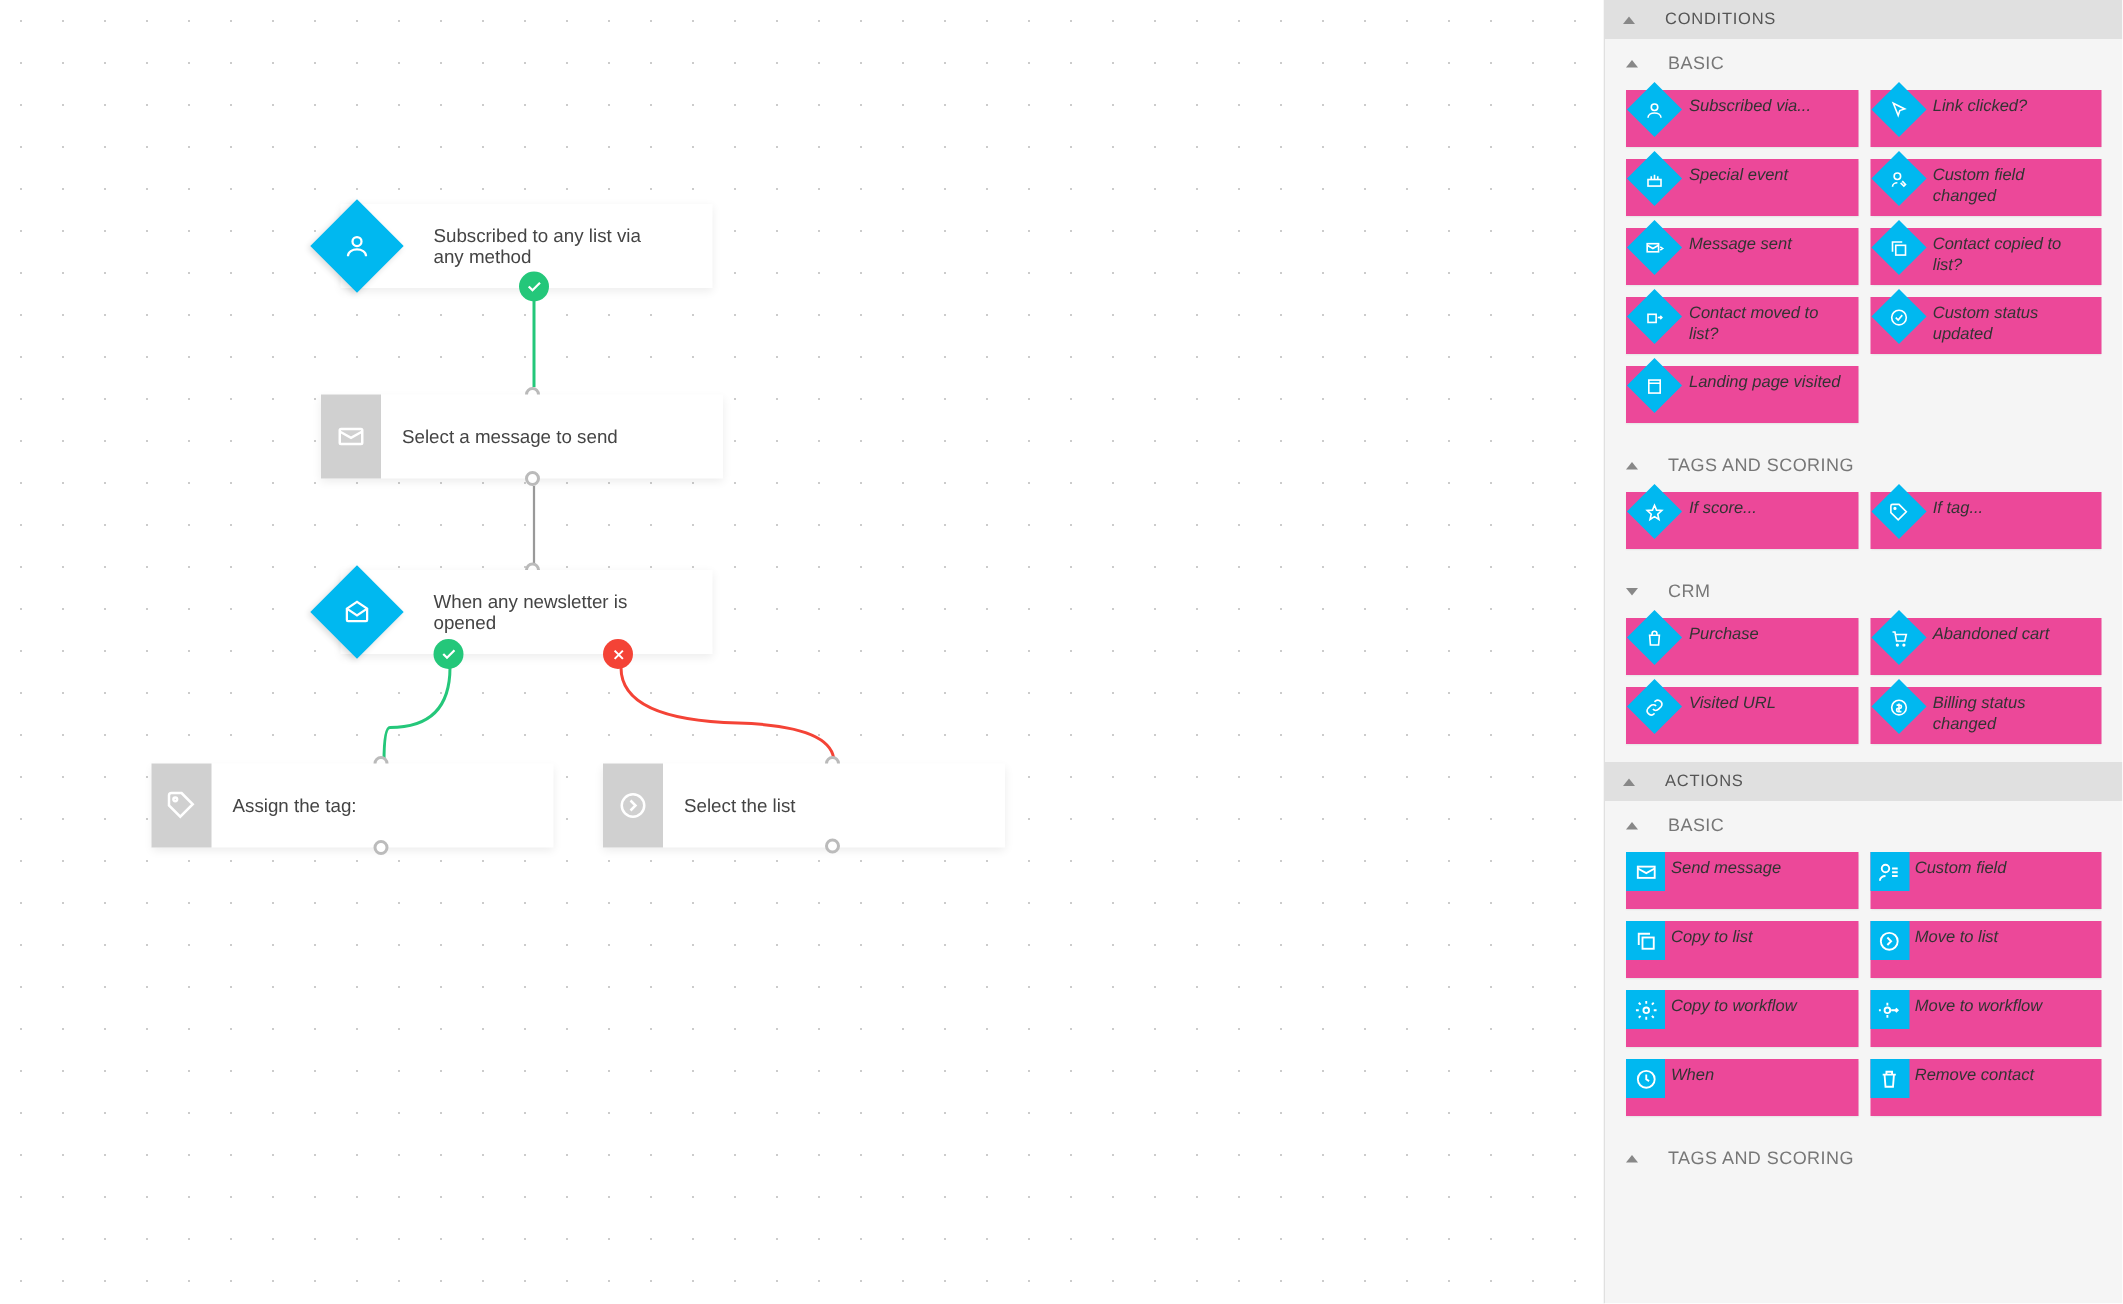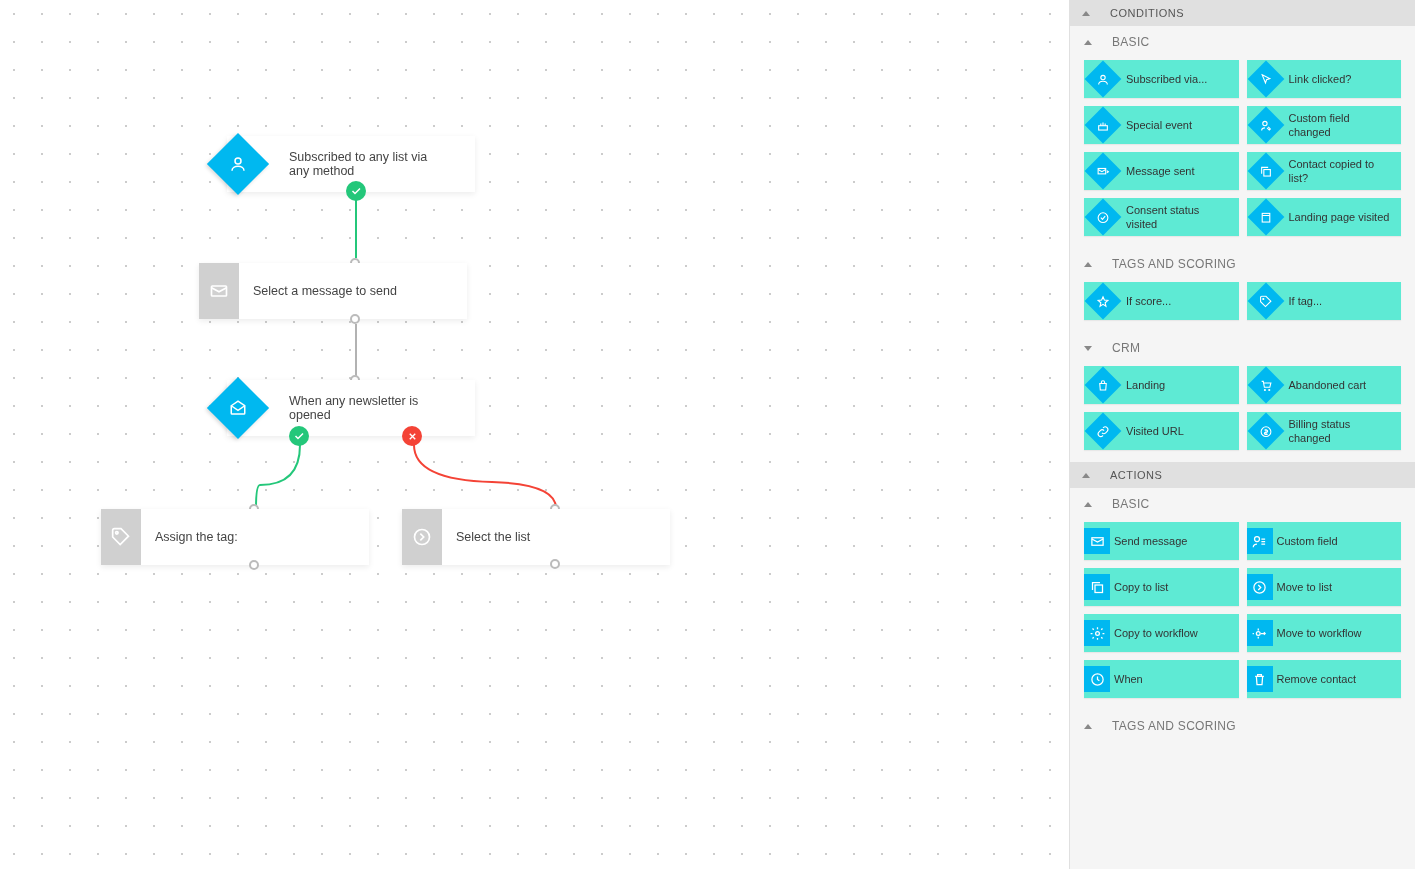--- a/index.html
+++ b/index.html
@@ -9,21 +9,21 @@
 .sidebar { width: 346px; background: #f5f5f5; border-left: 1px solid #e0e0e0; display: flex; flex-direction: column; overflow-y: auto; }
 .tabs { display: flex; background: #f5f5f5; }
 .tab { flex: 1; text-align: center; padding: 10px 0; font-size: 12px; color: #999; letter-spacing: 0.5px; cursor: pointer; }
 .tab.active { background: #fff; color: #666; }
 .section-head { background: #e0e0e0; padding: 7px 12px; font-size: 11px; color: #555; letter-spacing: 0.5px; display: flex; align-items: center; gap: 20px; }
 .subsection-head { padding: 9px 14px 5px; font-size: 12px; color: #777; letter-spacing: 0.3px; display: flex; align-items: center; gap: 20px; }
 .tri { width: 0; height: 0; border-left: 4px solid transparent; border-right: 4px solid transparent; }
 .tri.up { border-bottom: 5px solid #888; }
 .tri.down { border-top: 5px solid #888; }
 .items { display: grid; grid-template-columns: 1fr 1fr; gap: 8px; padding: 6px 14px 12px; }
-.item { background: #5eead4; display: flex; align-items: center; min-height: 38px; cursor: grab; box-shadow: 0 1px 1px rgba(0,0,0,0.05); }
+.item { background: #ec4899; display: flex; align-items: flex-start; min-height: 38px; cursor: grab; box-shadow: 0 1px 1px rgba(0,0,0,0.05); font-style: italic; }
 .item-icon { width: 26px; height: 26px; display: flex; align-items: center; justify-content: center; flex-shrink: 0; }
 .item.cond .item-icon { width: 38px; }
 .item-label { font-size: 11px; color: #333; padding: 4px 8px 4px 4px; line-height: 1.3; }
 .diamond { width: 26px; height: 26px; background: #00b8f0; transform: rotate(45deg); display: flex; align-items: center; justify-content: center; }
 .diamond svg { transform: rotate(-45deg); }
 .item.act .item-icon { background: #00b8f0; width: 26px; height: 26px; margin-left: 0; }
 .item.act { padding-left: 0; }
 
 
 .node { position: absolute; display: flex; align-items: center; background: #fff; box-shadow: 0 2px 6px rgba(0,0,0,0.08); }
@@ -61,21 +61,21 @@
     <div class="badge yes" style="left:346px; top:181px;">
         <svg width="12" height="12" viewBox="0 0 24 24" fill="none" stroke="#fff" stroke-width="3">
           <path d="M5 12l5 5L20 7"></path>
         </svg>
       </div>
     <svg class="connector" style="left:350px; top:200px;" width="12" height="58">
         <line x1="6" y1="0" x2="6" y2="58" stroke="#24c77a" stroke-width="2"></line>
       </svg>
     <div class="dot" style="left:350px; top:258px;"></div>
 
-    <div class="node act" style="left:199px; top:263px; width:268px; height:56px;">
+    <div class="node act" style="left:214px; top:263px; width:268px; height:56px;">
       <div class="node-icon">
           <svg width="20" height="20" viewBox="0 0 24 24" fill="none" stroke="#fff" stroke-width="2">
             <rect x="3" y="6" width="18" height="12" rx="1"></rect>
             <path d="M3 8l9 5 9-5"></path>
           </svg>
         </div>
       <div class="node-label">Select a message to send</div>
     </div>
     <div class="dot" style="left:350px; top:314px;"></div>
     <svg class="connector" style="left:350px; top:319px;" width="12" height="58">
@@ -211,26 +211,37 @@
                 <path d="M4 16V4h12"></path>
               </svg>
             </div>
           </div>
           <div class="item-label">Contact copied to list?</div>
         </div>
       <div class="item cond">
           <div class="item-icon">
             <div class="diamond">
               <svg width="13" height="13" viewBox="0 0 24 24" fill="none" stroke="#fff" stroke-width="2">
+                <rect x="4" y="8" width="10" height="10"></rect>
+                <path d="M16 12h5m-2-2l2 2-2 2"></path>
+              </svg>
+            </div>
+          </div>
+          <div class="item-label">Contact moved to list?</div>
+        </div>
+      <div class="item cond">
+          <div class="item-icon">
+            <div class="diamond">
+              <svg width="13" height="13" viewBox="0 0 24 24" fill="none" stroke="#fff" stroke-width="2">
                 <circle cx="12" cy="12" r="9"></circle>
                 <path d="M8 12l3 3 5-6"></path>
               </svg>
             </div>
           </div>
-          <div class="item-label">Consent status visited</div>
+          <div class="item-label">Custom status updated</div>
         </div>
       <div class="item cond">
           <div class="item-icon">
             <div class="diamond">
               <svg width="13" height="13" viewBox="0 0 24 24" fill="none" stroke="#fff" stroke-width="2">
                 <rect x="5" y="4" width="14" height="16"></rect>
                 <line x1="5" y1="8" x2="19" y2="8"></line>
               </svg>
             </div>
           </div>
@@ -274,21 +285,21 @@
     <div class="items">
       <div class="item cond">
           <div class="item-icon">
             <div class="diamond">
               <svg width="13" height="13" viewBox="0 0 24 24" fill="none" stroke="#fff" stroke-width="2">
                 <path d="M6 8h12l-1 12H7L6 8z"></path>
                 <path d="M9 8V6a3 3 0 016 0v2"></path>
               </svg>
             </div>
           </div>
-          <div class="item-label">Landing</div>
+          <div class="item-label">Purchase</div>
         </div>
       <div class="item cond">
           <div class="item-icon">
             <div class="diamond">
               <svg width="13" height="13" viewBox="0 0 24 24" fill="none" stroke="#fff" stroke-width="2">
                 <path d="M4 4h3l2 11h10l2-8H8"></path>
                 <circle cx="10" cy="20" r="1"></circle>
                 <circle cx="18" cy="20" r="1"></circle>
               </svg>
             </div>

